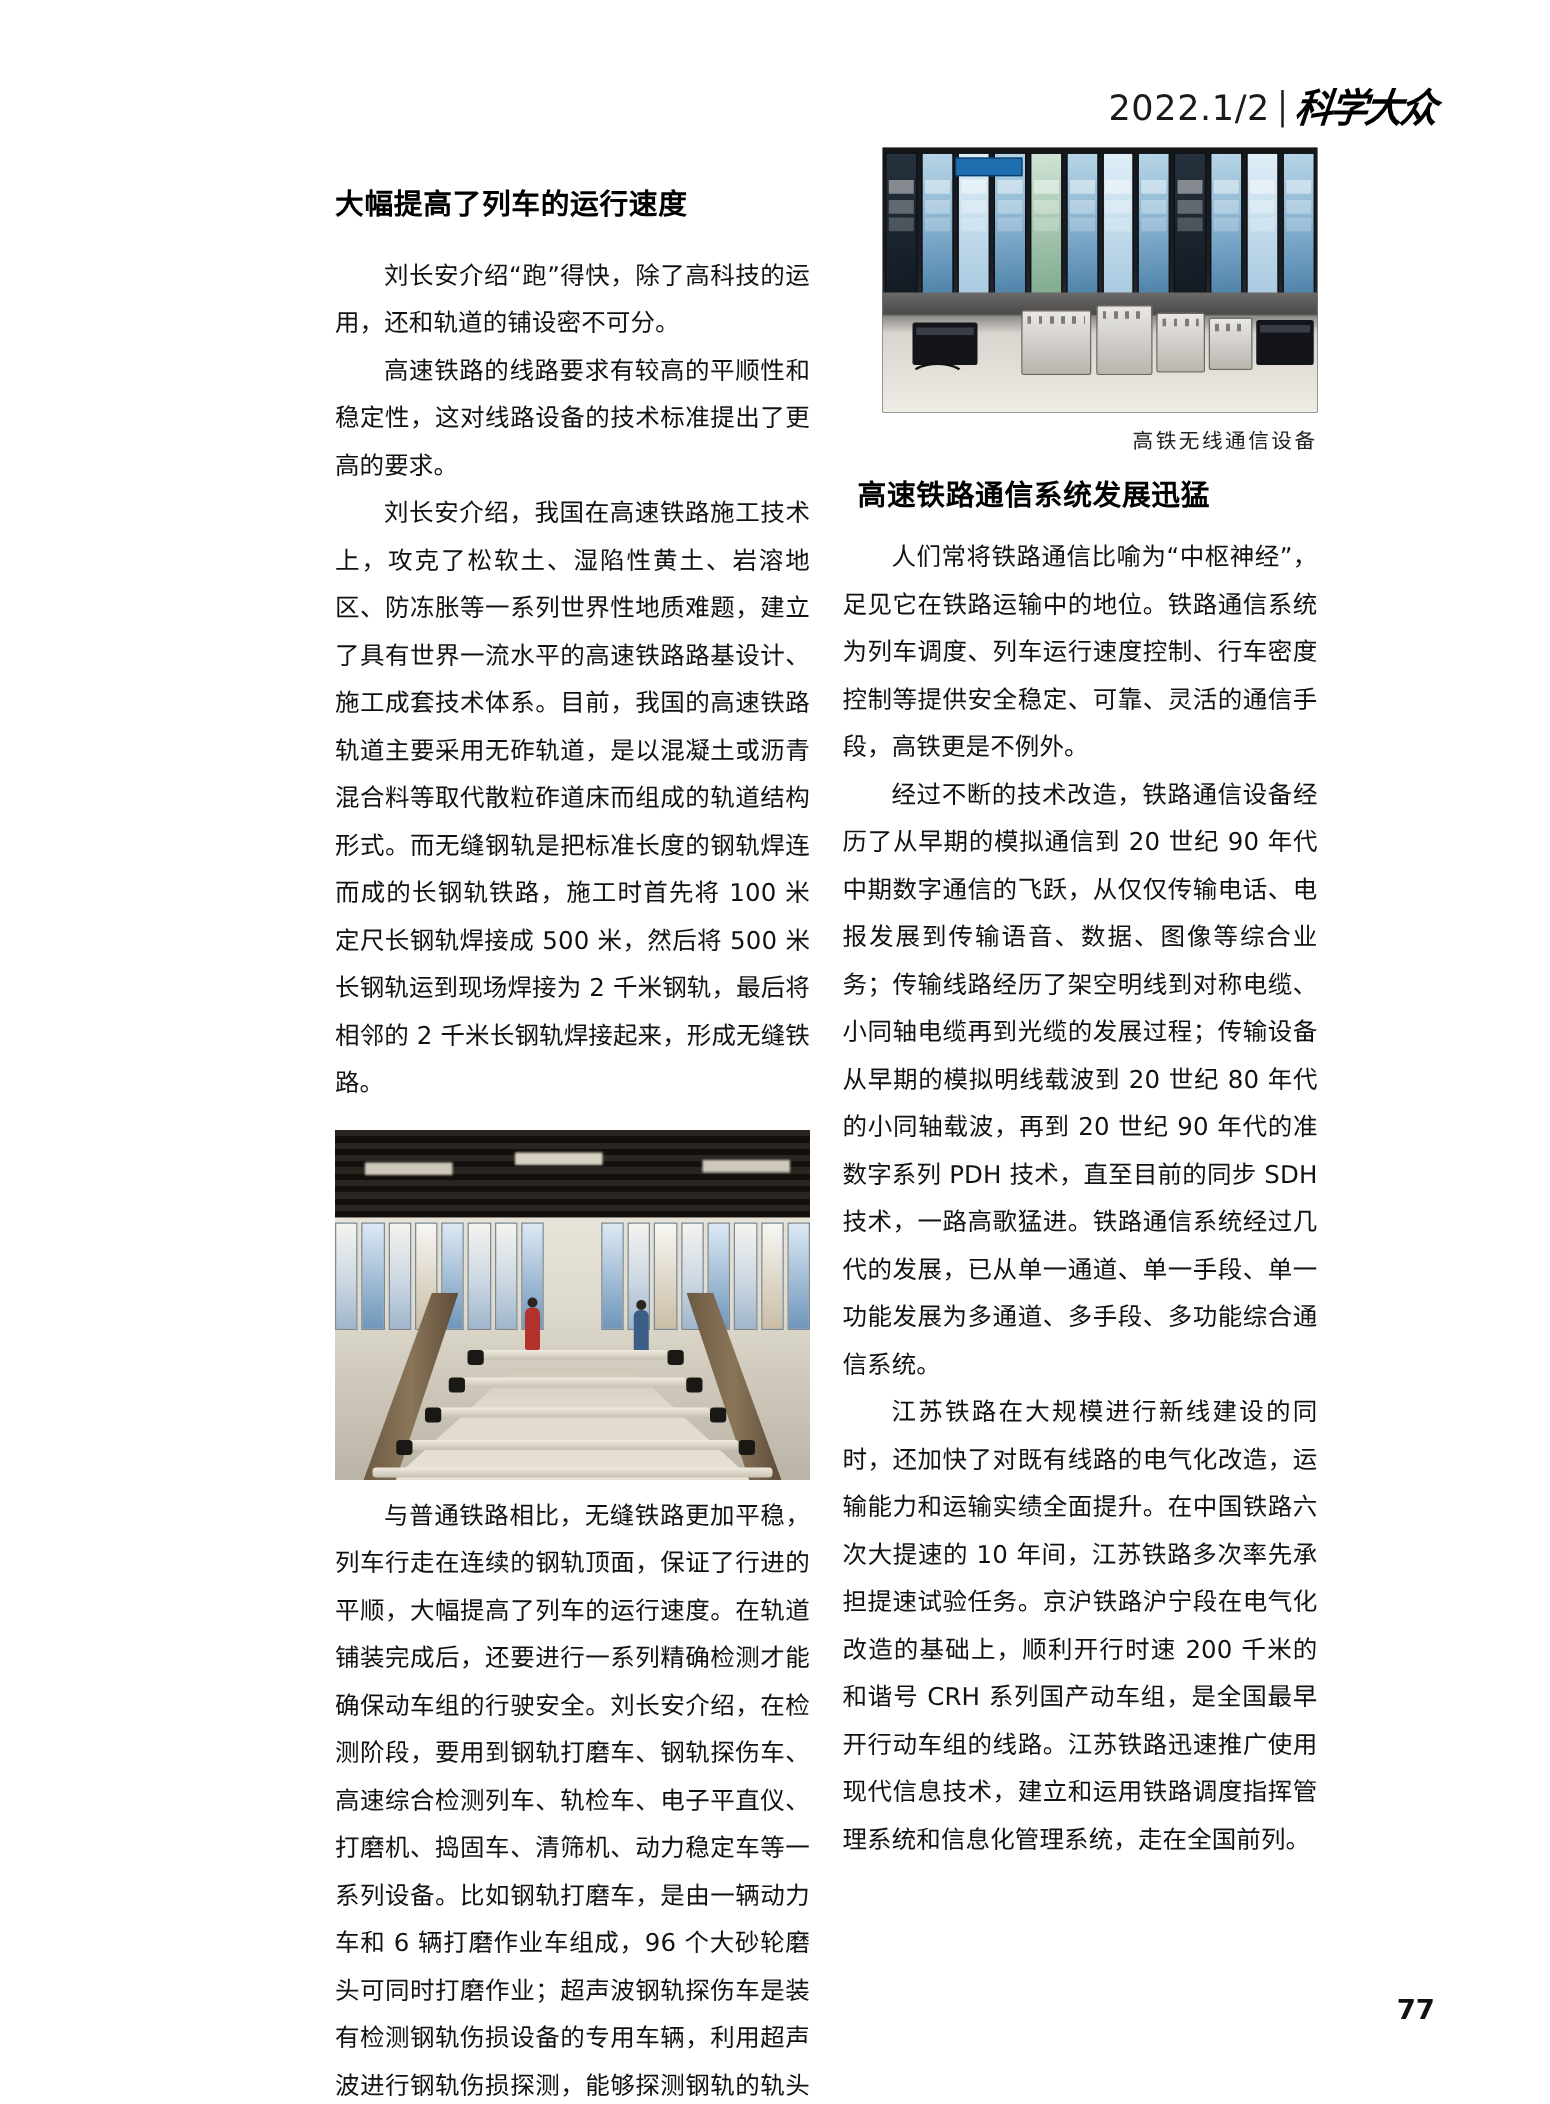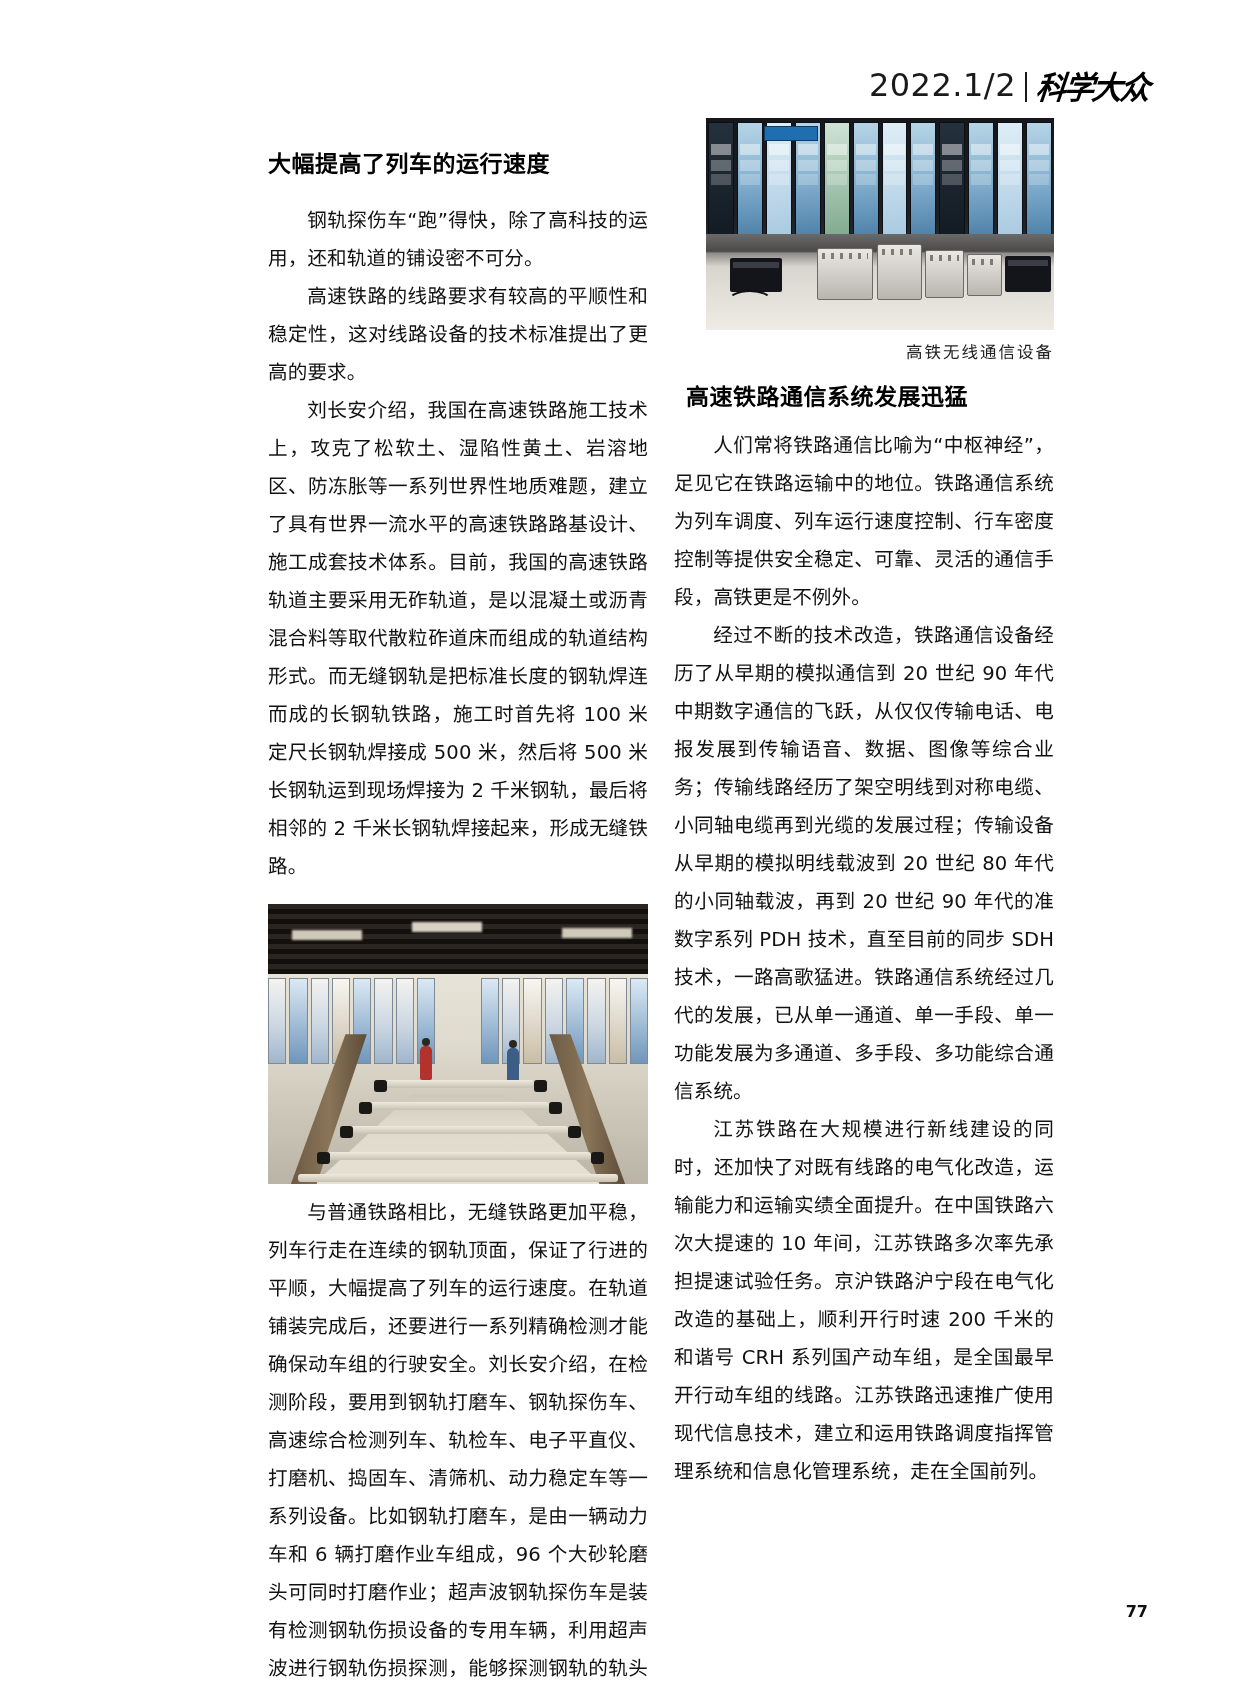--- a/index.html
+++ b/index.html
@@ -23,21 +23,21 @@
   .running-head {
     position: absolute;
     top: 58px;
     right: 92px;
     display: flex;
     align-items: flex-end;
     gap: 9px;
     height: 46px;
   }
   .rh-date {
-    font-size: 32px;
+    font-size: 28px;
     letter-spacing: 0.5px;
     color: #1a1a1a;
     font-family: "DejaVu Sans", "Liberation Sans", sans-serif;
     line-height: 1;
     padding-bottom: 3px;
   }
   .rh-sep {
     width: 2px;
     height: 30px;
     background: #1a1a1a;
@@ -100,21 +100,21 @@
     color: #222;
     margin-top: 9px;
     letter-spacing: 2px;
     font-family: "DejaVu Serif", "Liberation Serif", serif;
   }
 
   .folio {
     position: absolute;
     right: 92px;
     bottom: 62px;
-    font-size: 16px;
+    font-size: 22px;
     font-weight: 700;
     color: #111;
     font-family: "DejaVu Sans", "Liberation Sans", sans-serif;
   }
 
   
   .photo-ctrl { height: 212px; }
   .ctrl-wall {
     position: absolute; inset: 0;
     background: linear-gradient(180deg,#15171b 0%,#1c1f24 46%,#2b2d31 62%,#3a3c40 100%);
@@ -248,21 +248,21 @@
   <div class="running-head">
     <span class="rh-date">2022.1/2</span>
     <span class="rh-sep"></span>
     <span class="rh-logo">科学大众</span>
   </div>
 
   <div class="col col-left">
 
     <h2 class="section-title">大幅提高了列车的运行速度</h2>
 
-    <p class="body">钢轨探伤车“跑”得快，除了高科技的运用，还和轨道的铺设密不可分。</p>
+    <p class="body">刘长安介绍“跑”得快，除了高科技的运用，还和轨道的铺设密不可分。</p>
     <p class="body">高速铁路的线路要求有较高的平顺性和稳定性，这对线路设备的技术标准提出了更高的要求。</p>
     <p class="body">刘长安介绍，我国在高速铁路施工技术上，攻克了松软土、湿陷性黄土、岩溶地区、防冻胀等一系列世界性地质难题，建立了具有世界一流水平的高速铁路路基设计、施工成套技术体系。目前，我国的高速铁路轨道主要采用无砟轨道，是以混凝土或沥青混合料等取代散粒砟道床而组成的轨道结构形式。而无缝钢轨是把标准长度的钢轨焊连而成的长钢轨铁路，施工时首先将 100 米定尺长钢轨焊接成 500 米，然后将 500 米长钢轨运到现场焊接为 2 千米钢轨，最后将相邻的 2 千米长钢轨焊接起来，形成无缝铁路。</p>
 
     <figure class="figure" style="margin-top:18px">
       <div class="photo photo-rail">
         <div class="rail-ceiling"></div>
         <div class="rail-hall">
           <div class="panel-wall left">
             <div class="pnl"></div>
               <div class="pnl b"></div>

